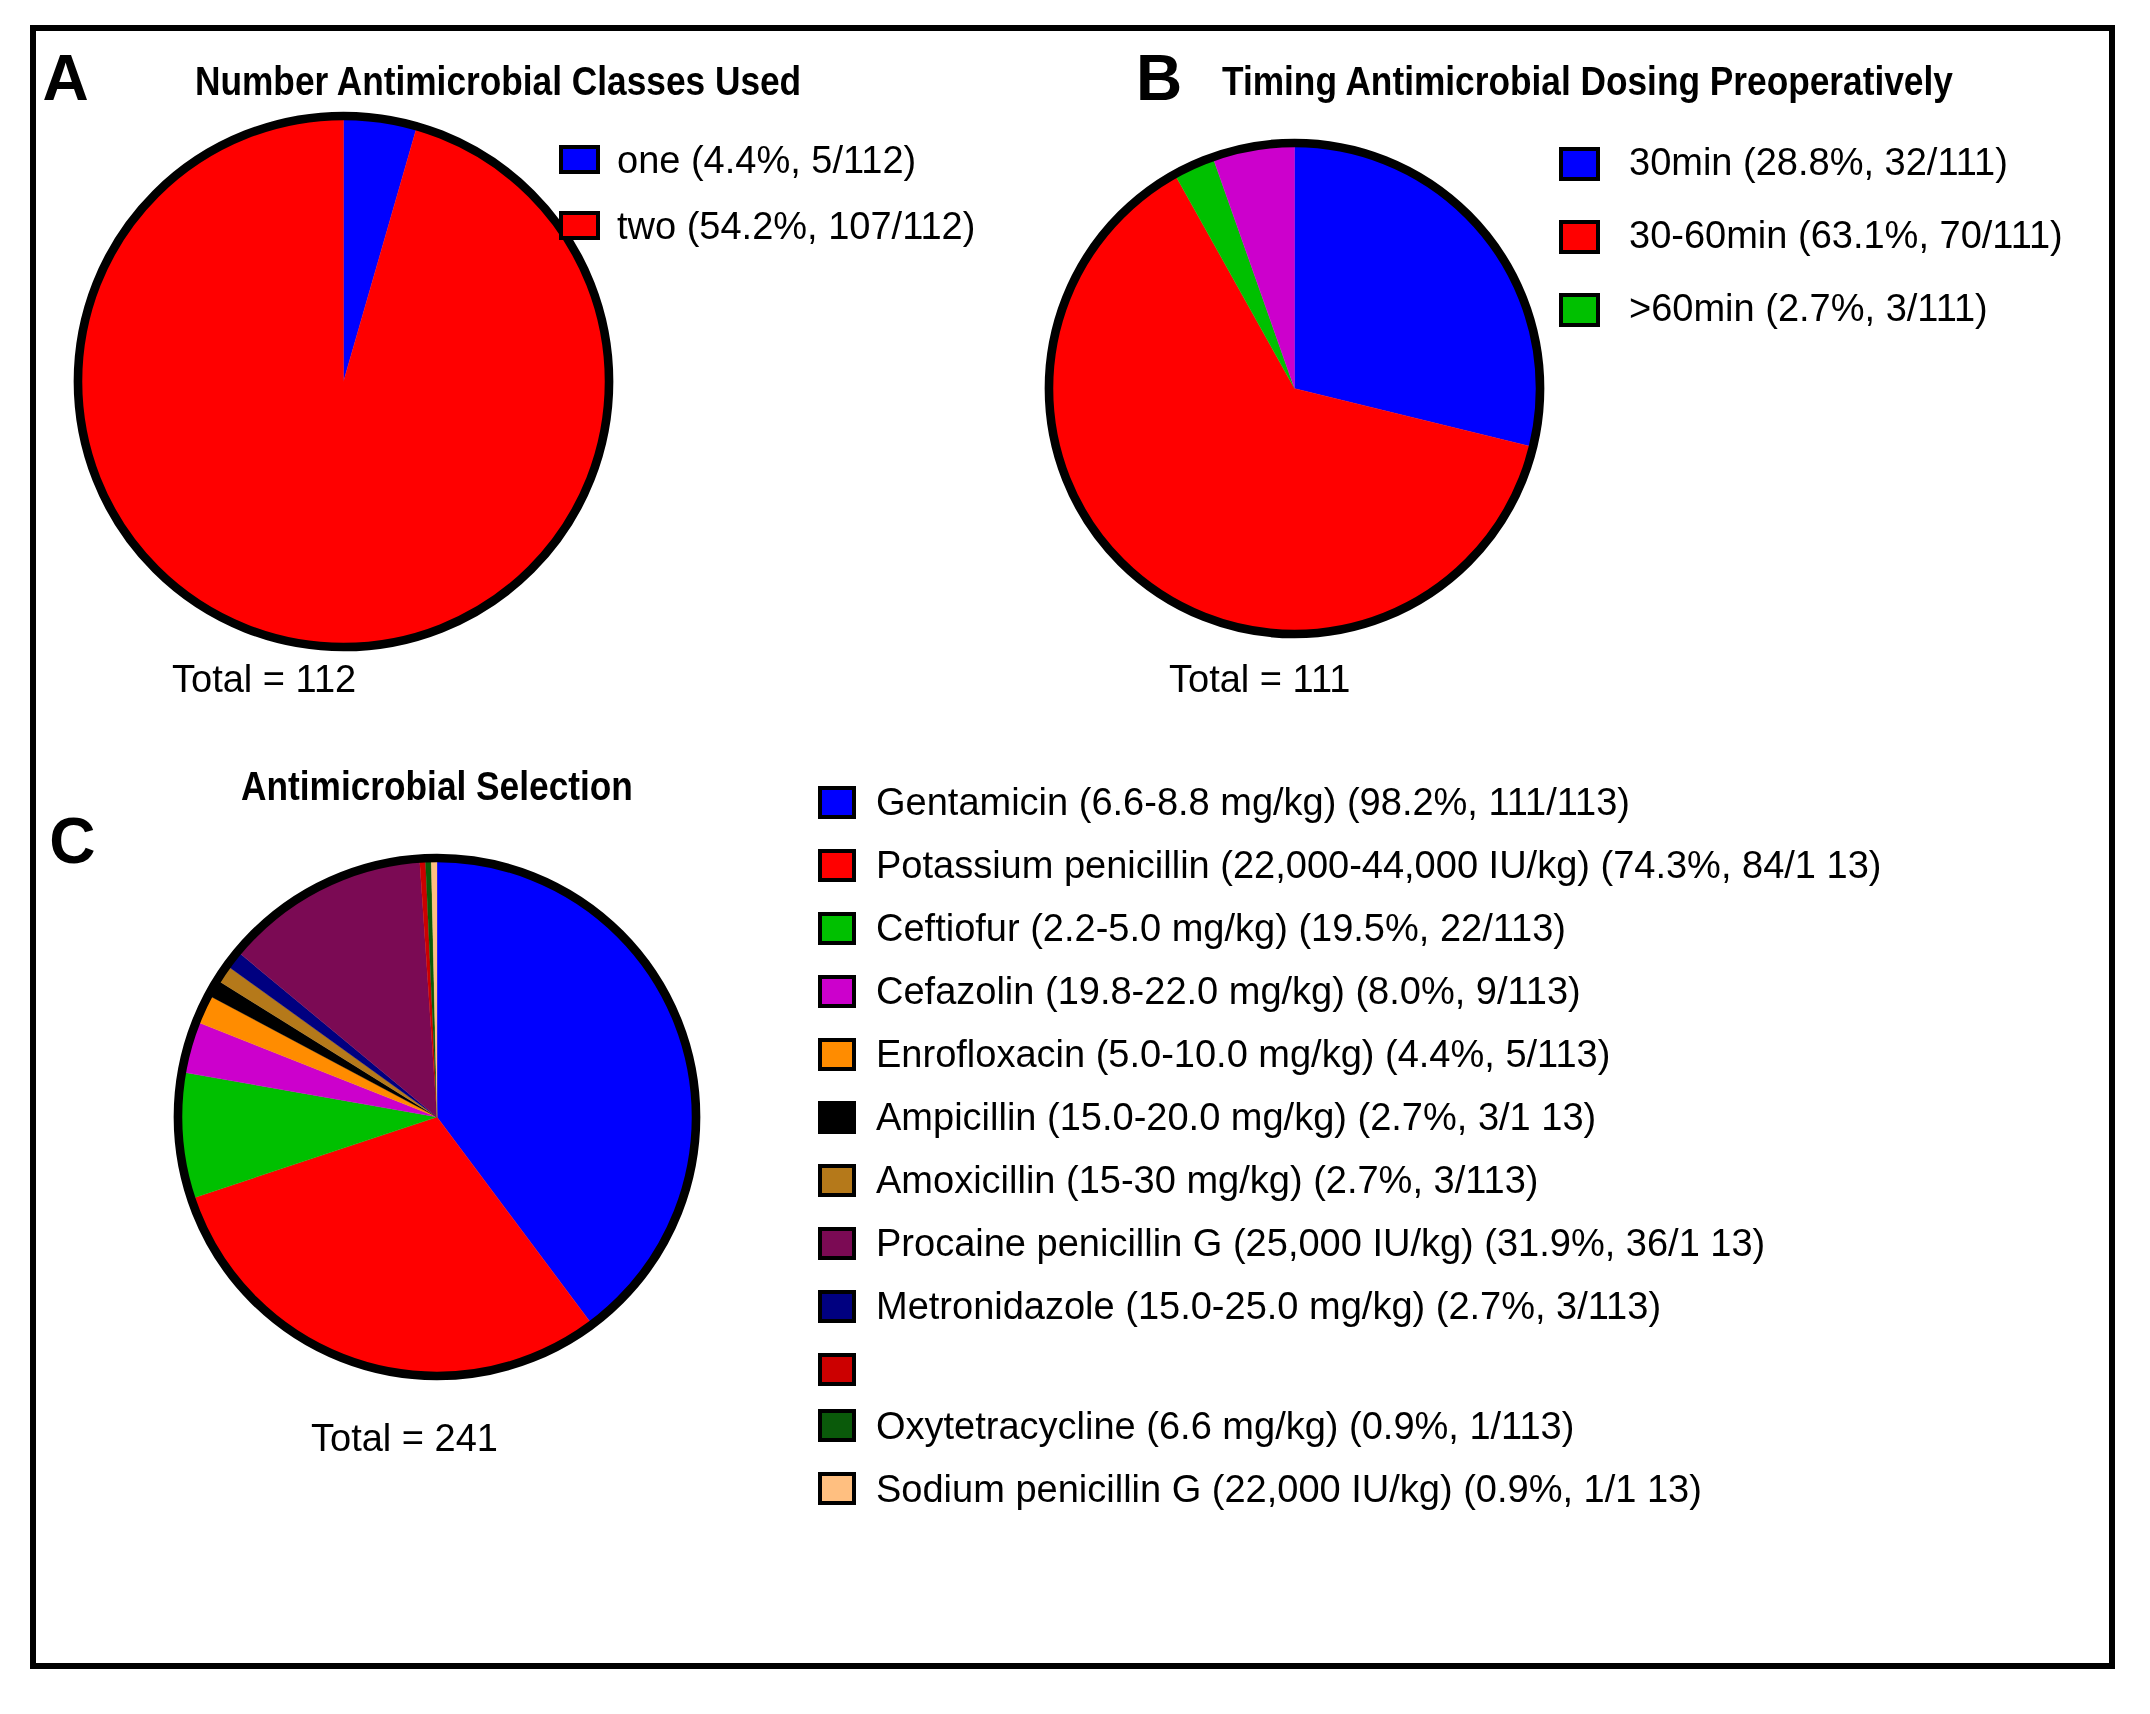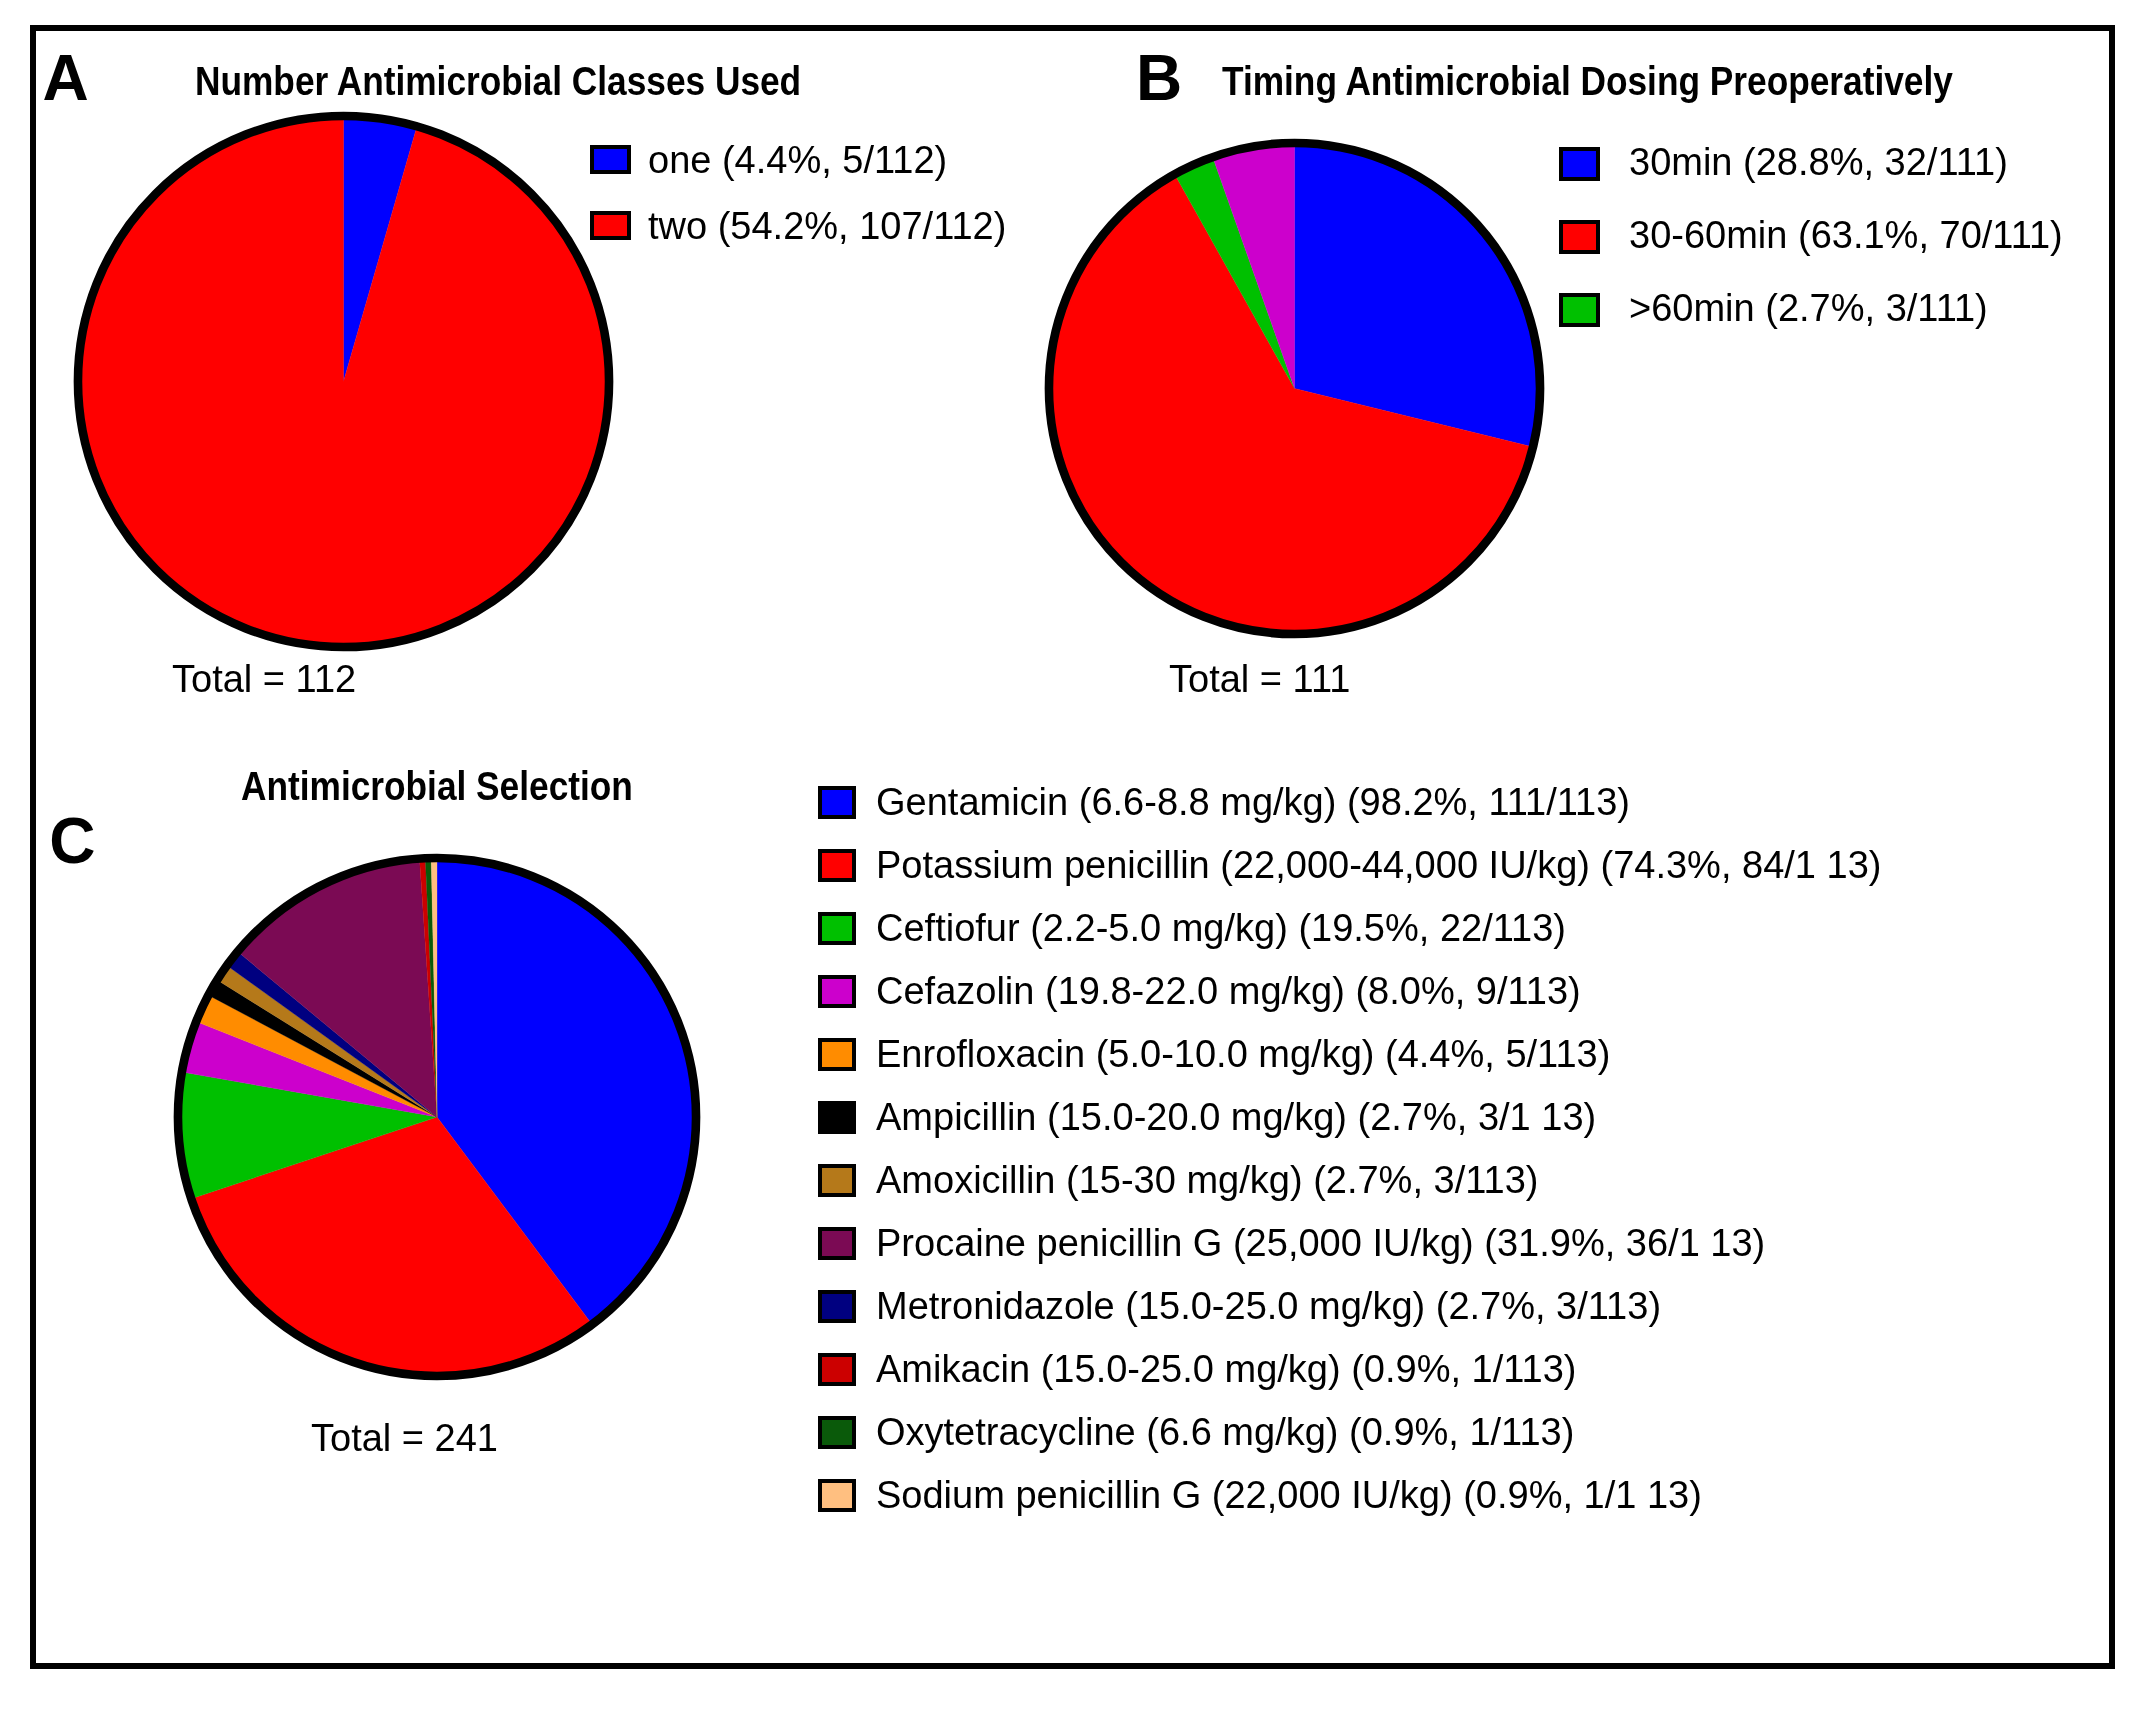--- a/index.html
+++ b/index.html
@@ -97,21 +97,21 @@
   <div class="pie-wrap" id="pie-a" style="left:36px;top:79px;">
       <svg width="543" height="543" viewBox="0 0 820 820">
         <path d="M 410 410 L 410 9 A 401 401 0 0 1 521.0110400813646 24.672153900015132 Z" fill="#0000FF" stroke="#0000FF" stroke-width="0.5"></path>
         <path d="M 410 410 L 521.0110400813646 24.672153900015132 A 401 401 0 1 1 409.99999999999994 9 Z" fill="#FF0000" stroke="#FF0000" stroke-width="0.5"></path>
         <circle cx="410" cy="410" r="401" fill="none" stroke="#000" stroke-width="13"></circle>
       </svg>
     </div>
 
   <div class="total-label" style="left:136px;top:629px;">Total = 112</div>
 
-  <div class="legend" id="legend-a" style="left:554px;top:106px;">
+  <div class="legend" id="legend-a" style="left:523px;top:106px;">
       <div class="legend-row">
         <span class="swatch" style="background: rgb(0, 0, 255);"></span>
         <span class="legend-text">one (4.4%, 5/112)</span>
       </div>
       <div class="legend-row">
         <span class="swatch" style="background: rgb(255, 0, 0);"></span>
         <span class="legend-text">two (54.2%, 107/112)</span>
       </div>
     </div>
 
@@ -202,21 +202,20 @@
       <div class="legend-row">
         <span class="swatch" style="background: rgb(123, 10, 84);"></span>
         <span class="legend-text">Procaine penicillin G (25,000 IU/kg) (31.9%, 36/1 13)</span>
       </div>
       <div class="legend-row">
         <span class="swatch" style="background: rgb(0, 0, 128);"></span>
         <span class="legend-text">Metronidazole (15.0-25.0 mg/kg) (2.7%, 3/113)</span>
       </div>
       <div class="legend-row">
         <span class="swatch" style="background: rgb(204, 0, 0);"></span>
-        <span class="legend-text">Amikacin (15.0-25.0 mg/kg) (0.9%, 1/113)</span>
       </div>
       <div class="legend-row">
         <span class="swatch" style="background: rgb(10, 90, 10);"></span>
         <span class="legend-text">Oxytetracycline (6.6 mg/kg) (0.9%, 1/113)</span>
       </div>
       <div class="legend-row">
         <span class="swatch" style="background: rgb(255, 191, 128);"></span>
         <span class="legend-text">Sodium penicillin G (22,000 IU/kg) (0.9%, 1/1 13)</span>
       </div>
     </div>

